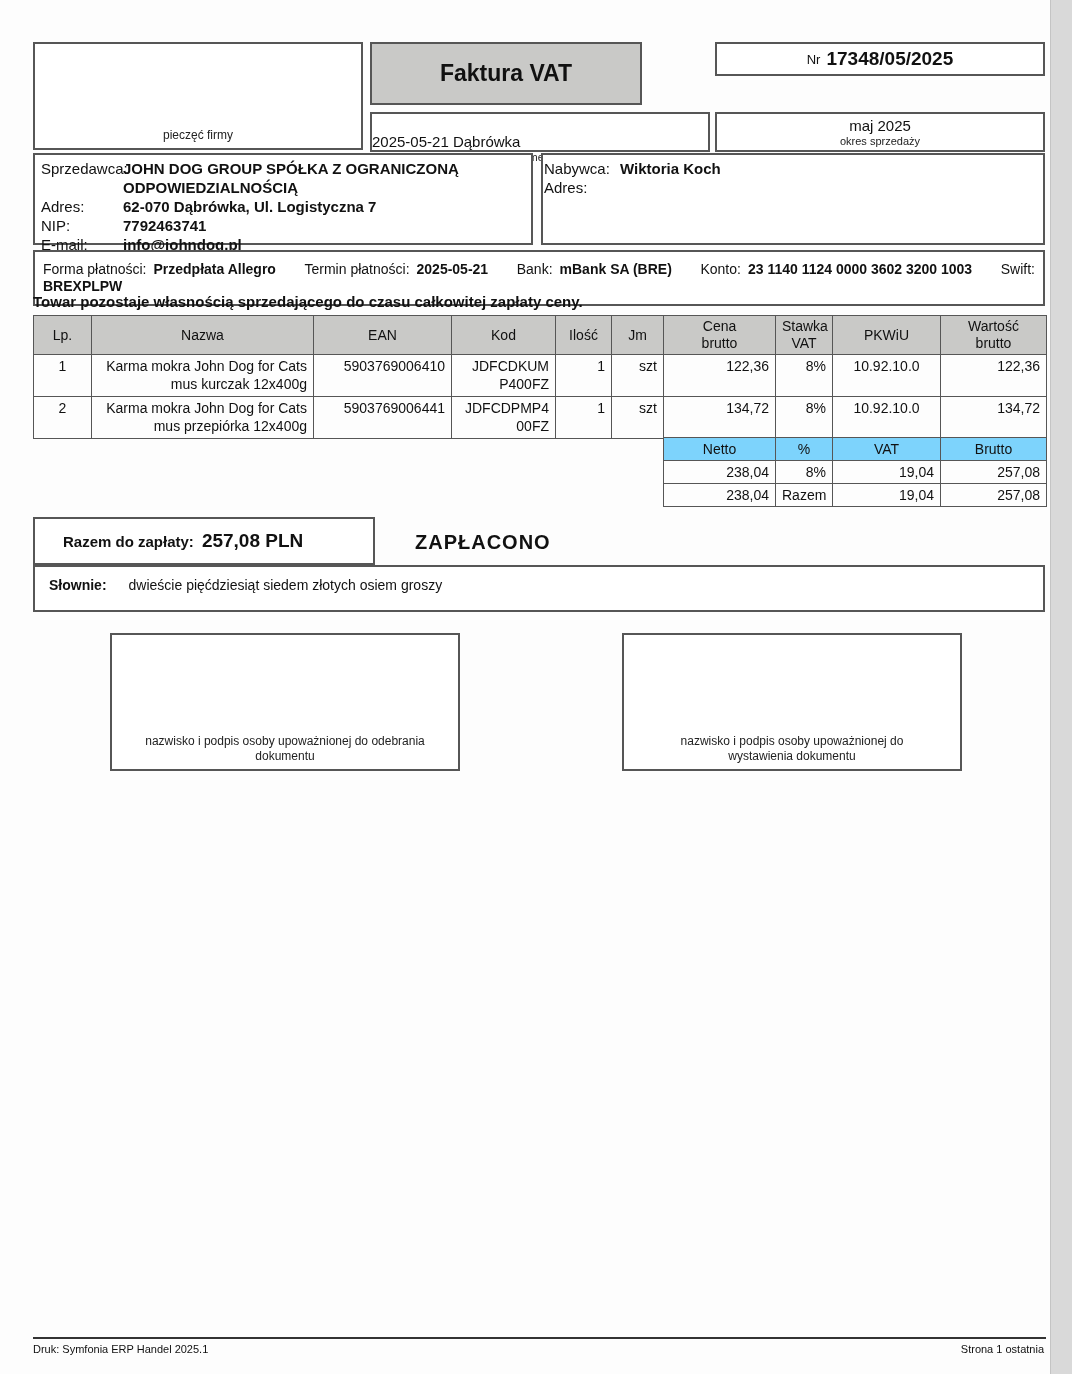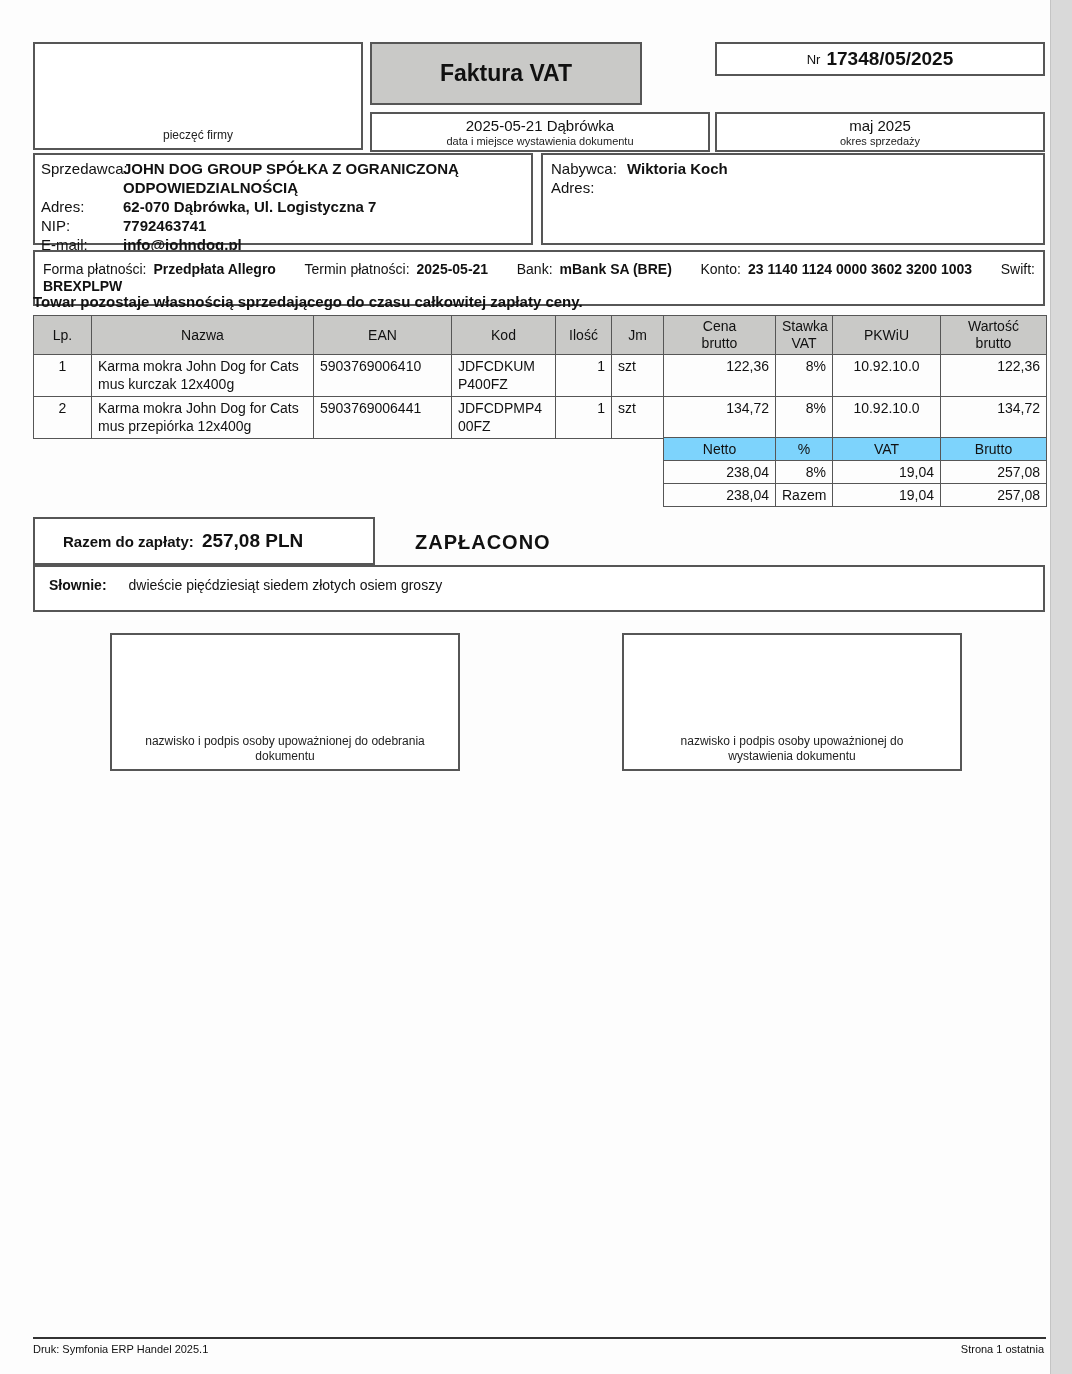--- a/index.html
+++ b/index.html
@@ -15,31 +15,31 @@
   }
   .box { position:absolute; border:2px solid #565656; background:#fff; }
   .graybox { background:#c9c9c7; }
   .pre { white-space:pre-line; }
 
   
   #stamp-box { left:33px; top:42px; width:330px; height:108px; }
   #stamp-box .caption { position:absolute; bottom:6px; width:100%; text-align:center; font-size:12px; color:#222; }
   #title-box { left:370px; top:42px; width:272px; height:63px; display:flex; align-items:center; justify-content:center; }
   #title-box span { font-size:23px; font-weight:bold; }
-  #issue-box { left:370px; top:112px; width:340px; height:40px; text-align:center; padding-top:2px; }
+  #issue-box { left:370px; top:112px; width:340px; height:40px; padding-top:18px; }
   #nr-box { left:715px; top:42px; width:330px; height:34px; display:flex; align-items:center; justify-content:center; gap:6px; }
   #nr-box .nr-small { font-size:13px; }
   #nr-box .nr-big { font-size:19px; font-weight:bold; }
   #period-box { left:715px; top:112px; width:330px; height:40px; text-align:center; padding-top:2px; }
   .big-line { font-size:15px; line-height:19px; }
   .small-cap { font-size:11px; color:#222; line-height:13px; }
 
   
   #seller-box { left:33px; top:153px; width:500px; height:92px; padding:4px 6px; }
-  #buyer-box { left:541px; top:153px; width:504px; height:92px; padding:4px 8px; }
+  #buyer-box { left:541px; top:153px; width:504px; height:92px; padding:4px 1px; }
   .kv { display:grid; grid-template-columns:76px 1fr; column-gap:6px; font-size:15px; line-height:19px; }
   .kv .lab { white-space:nowrap; }
   .kv .val { font-weight:bold; }
 
   
   #payment-box { left:33px; top:250px; width:1012px; height:56px; padding:9px 8px; font-size:14px; line-height:17px; }
   #payment-line1 { display:flex; justify-content:space-between; align-items:baseline; }
   .pay-pair { white-space:nowrap; }
   .pay-pair b { margin-left:7px; }
   #payment-swift-val { font-weight:bold; }
@@ -49,21 +49,21 @@
   
   table { border-collapse:collapse; table-layout:fixed; }
   #items-table { position:absolute; left:33px; top:315px; width:1013px; }
   #items-table th, #items-table td { border:1.5px solid #565656; font-size:14px; padding:2px 6px; }
   #items-table th { background:#c9c9c7; font-weight:normal; text-align:center; height:38px; line-height:17px; }
   #items-table td { vertical-align:top; height:42px; line-height:18px; }
   #summary-table { position:absolute; left:663px; top:437px; width:383px; }
   #summary-table th, #summary-table td { border:1.5px solid #565656; font-size:14px; padding:2px 6px; }
   #summary-table th { background:#7dd3fc; font-weight:normal; text-align:center; height:23px; }
   #summary-table td { height:23px; }
-  .c { text-align:center; } .r { text-align:right; } .l { text-align:left; }
+  .c { text-align:center; } .r { text-align:right; } .l { text-align:right; }
 
   
   #total-box { left:33px; top:517px; width:342px; height:48px; display:flex; align-items:center; padding-left:28px; gap:8px; }
   #total-box .t-lab { font-size:15px; font-weight:bold; }
   #total-box .t-amt { font-size:19px; font-weight:bold; }
   #paid-label { position:absolute; left:415px; top:531px; font-size:20px; font-weight:bold; letter-spacing:1px; }
   #inwords-box { left:33px; top:565px; width:1012px; height:47px; padding:10px 14px; font-size:14px; }
   #inwords-box b { margin-right:22px; }
 
   

